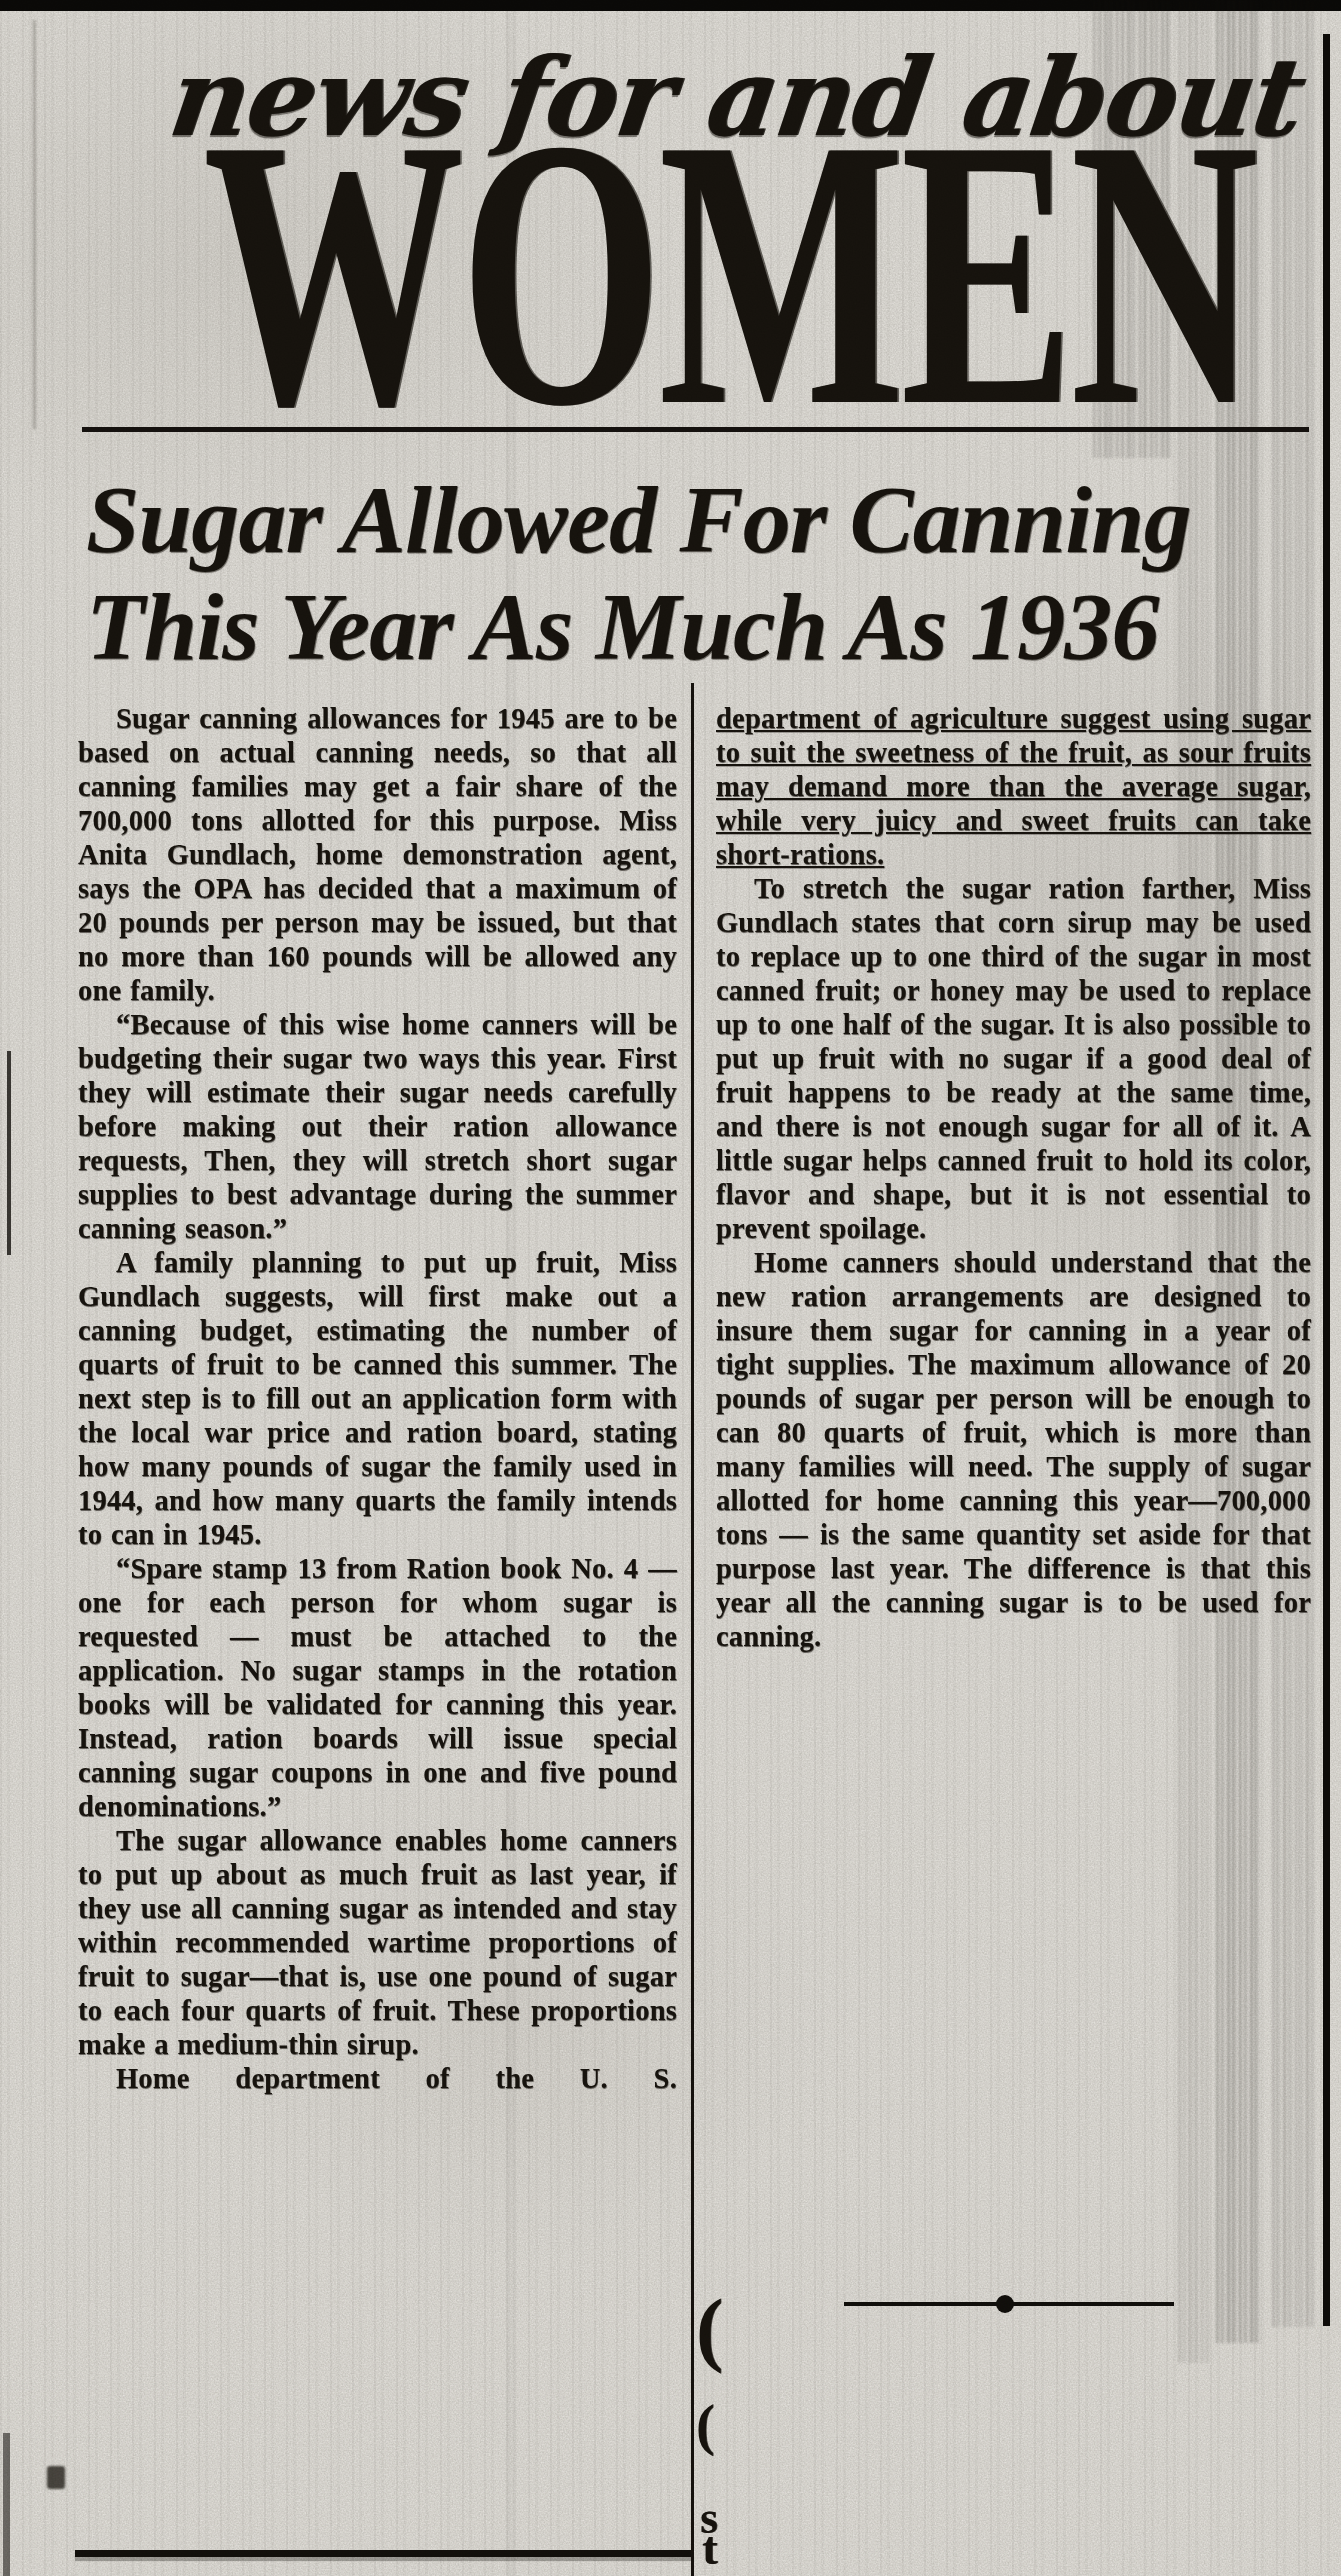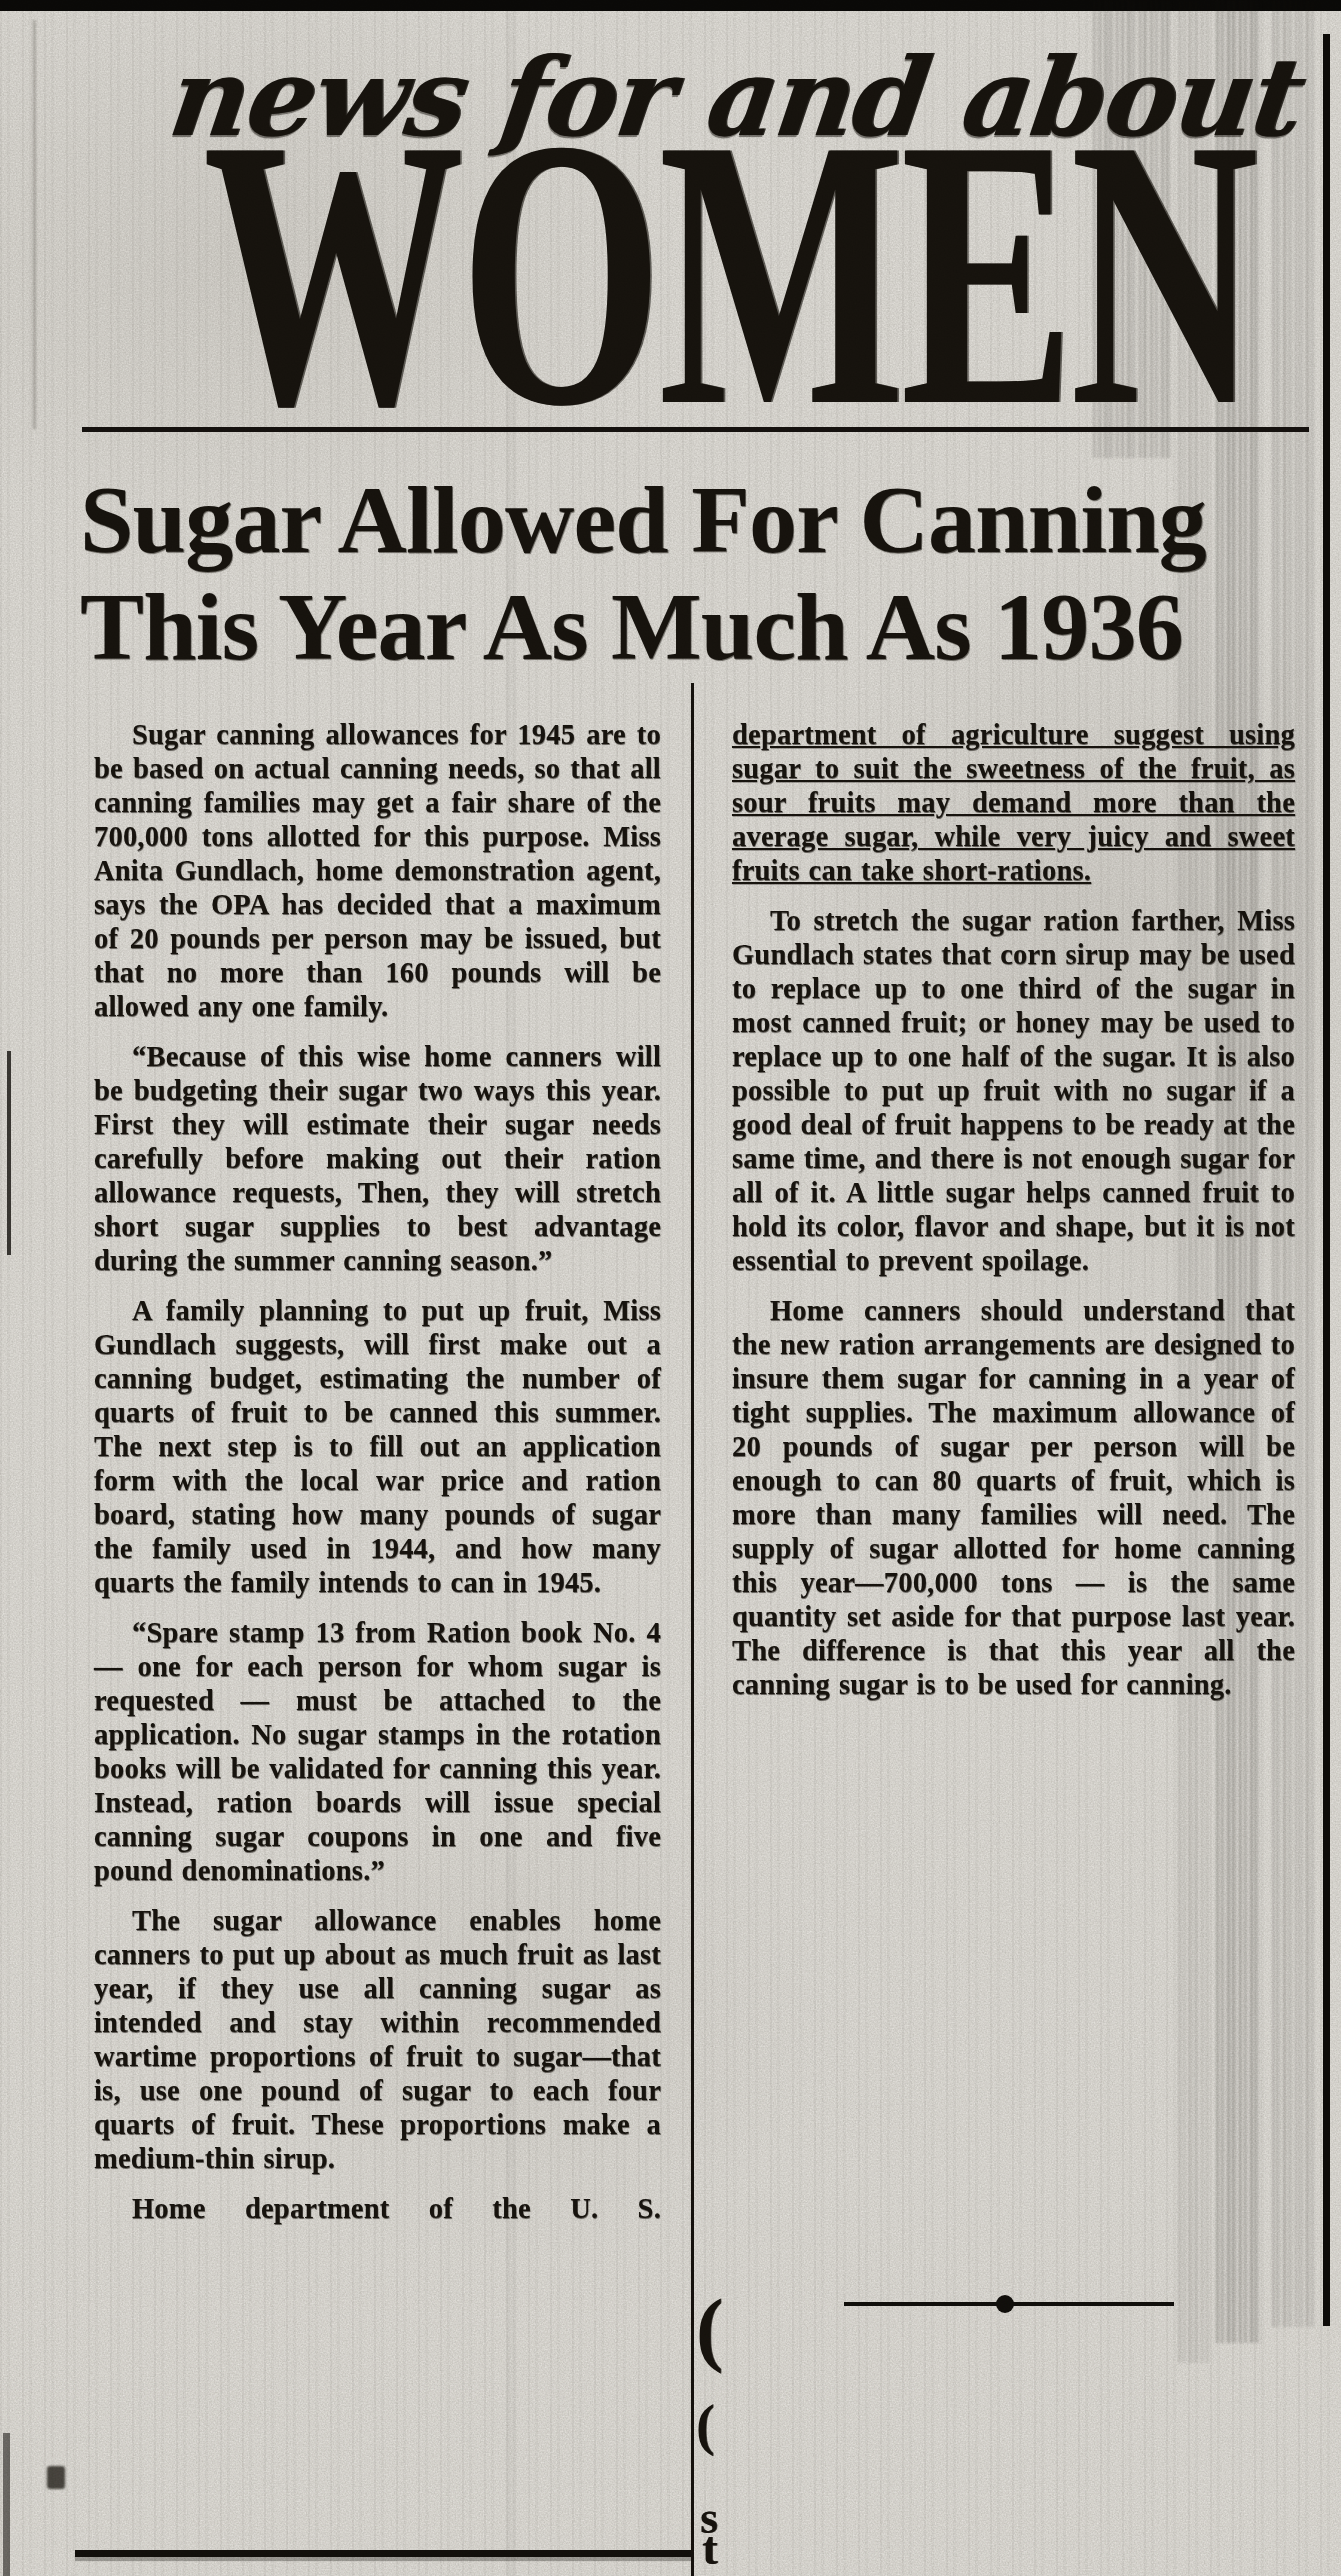--- a/index.html
+++ b/index.html
@@ -50,33 +50,33 @@
   .women{
     position:absolute;left:203px;top:81px;
     font-weight:700;font-size:384px;line-height:1;letter-spacing:-6.5px;
     transform:scaleX(0.68);transform-origin:left top;
     white-space:nowrap;
     text-shadow:2.5px 0 0 rgba(20,16,10,.6);
   }
   .masthead-rule{position:absolute;left:82px;top:427px;width:1227px;height:4.9px;background:#171310;}
   
   .headline{
-    position:absolute;left:80px;top:466px;width:1161px;
-    font-weight:700;font-size:96px;line-height:107px;
+    position:absolute;left:86px;top:466px;width:1161px;
+    font-style:italic;font-weight:700;font-size:96px;line-height:107px;
     letter-spacing:-0.8px;white-space:nowrap;
     text-shadow:0.8px 0.8px 0.8px rgba(20,16,10,.55);
   }
   .col{
     position:absolute;
     font-size:28.5px;line-height:34px;font-weight:700;
     letter-spacing:0.2px;word-spacing:1.6px;
     text-align:justify;
     text-shadow:0.5px 0.5px 0.7px rgba(22,17,11,.6);
   }
-  .col p{margin:16px;text-indent:38px;}
+  .col p{margin:0;text-indent:38px;}
   .col-left{left:78px;top:702px;width:599px;}
   .col-right{left:716px;top:702px;width:595px;}
   .col-right p:first-child{text-indent:0;text-decoration:underline;}
   .col-left p:last-child{text-align-last:justify;}
   .col-divider{position:absolute;left:691px;top:683px;width:3.3px;height:1893px;background:#17130e;}
   .bottom-rule{position:absolute;left:75px;top:2550px;width:616px;height:7.4px;background:#14110d;box-shadow:0 4.1px 0 rgba(20,17,13,.30);}
   .end-divider{position:absolute;left:844px;top:2302px;width:330px;height:4.1px;background:#12100c;}
   .end-divider-dot{position:absolute;left:152px;top:-7.4px;width:18px;height:18px;border-radius:50%;background:#12100c;}
   
   .frag{position:absolute;font-weight:700;line-height:1;white-space:pre;text-shadow:0.8px 0 0 rgba(20,16,10,.7);}

